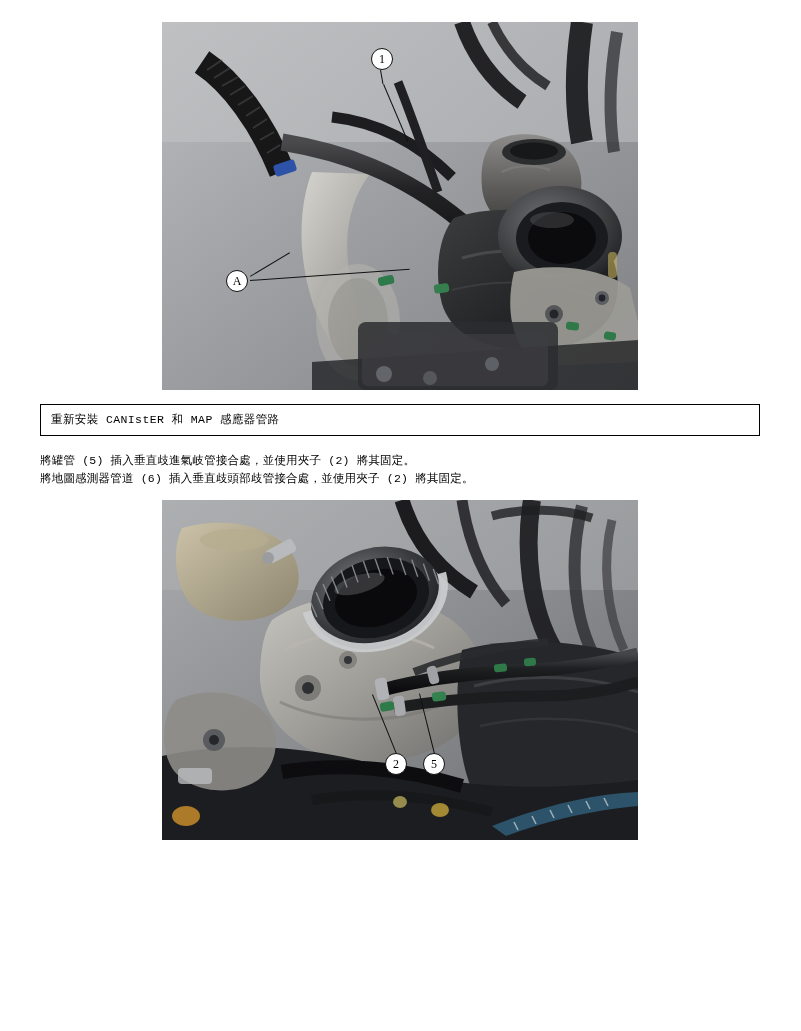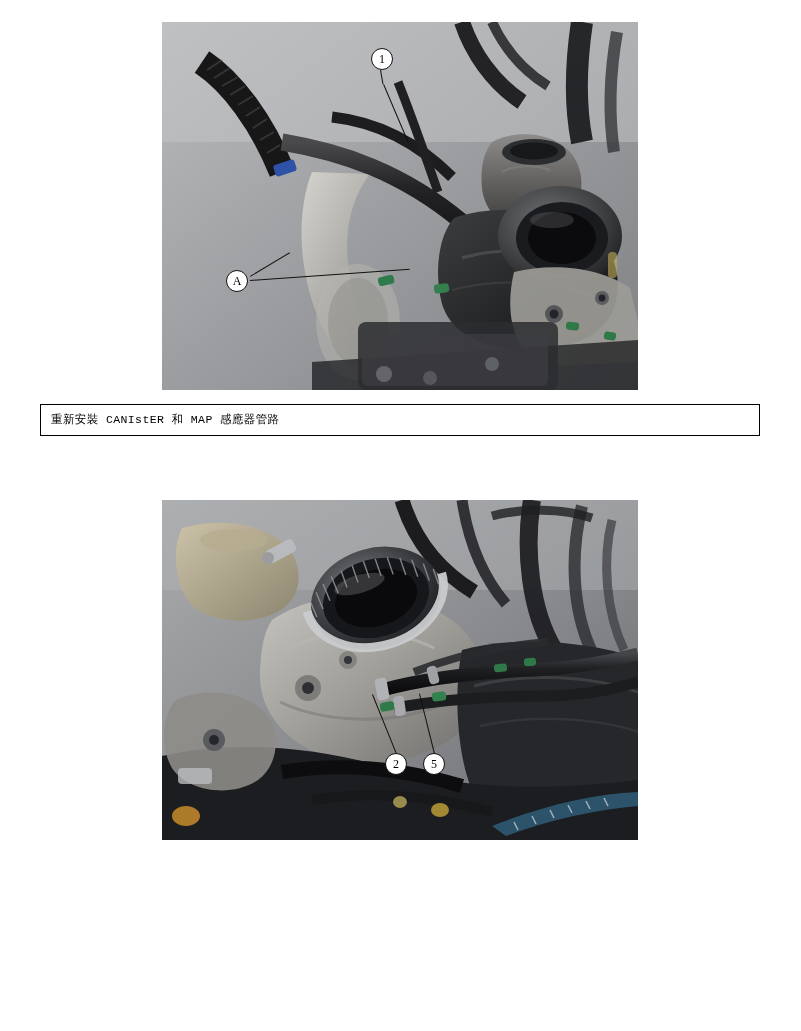--- a/index.html
+++ b/index.html
@@ -220,20 +220,24 @@
   <div class="callout" style="left:371px; top:48px;">1</div>
 
   <div class="leader" style="left:250px; top:276px; width:46px; transform: rotate(-31deg);"></div>
   <div class="leader" style="left:250px; top:280px; width:160px; transform: rotate(-4deg);"></div>
   <div class="callout" style="left:226px; top:270px;">A</div>
 
   <div class="headbox">
     <div class="headbox-text">重新安裝 CANIstER 和 MAP 感應器管路</div>
   </div>
 
+  <div class="body-text">
+    <div>將罐管 (5) 插入垂直歧進氣岐管接合處，並使用夾子 (2) 將其固定。</div>
+    <div>將地圖感測器管道 (6) 插入垂直歧頭部歧管接合處，並使用夾子 (2) 將其固定。</div>
+  </div>
 
   <div class="fig2">
     <svg class="photo-svg" viewBox="0 0 476 340" preserveAspectRatio="none">
       <defs>
         <linearGradient id="bgBot" x1="0" y1="0" x2="1" y2="1">
           <stop offset="0" stop-color="#a9abad"></stop>
           <stop offset="0.5" stop-color="#8b8d90"></stop>
           <stop offset="1" stop-color="#6b6d70"></stop>
         </linearGradient>
         <linearGradient id="cast" x1="0" y1="0" x2="1" y2="1">

